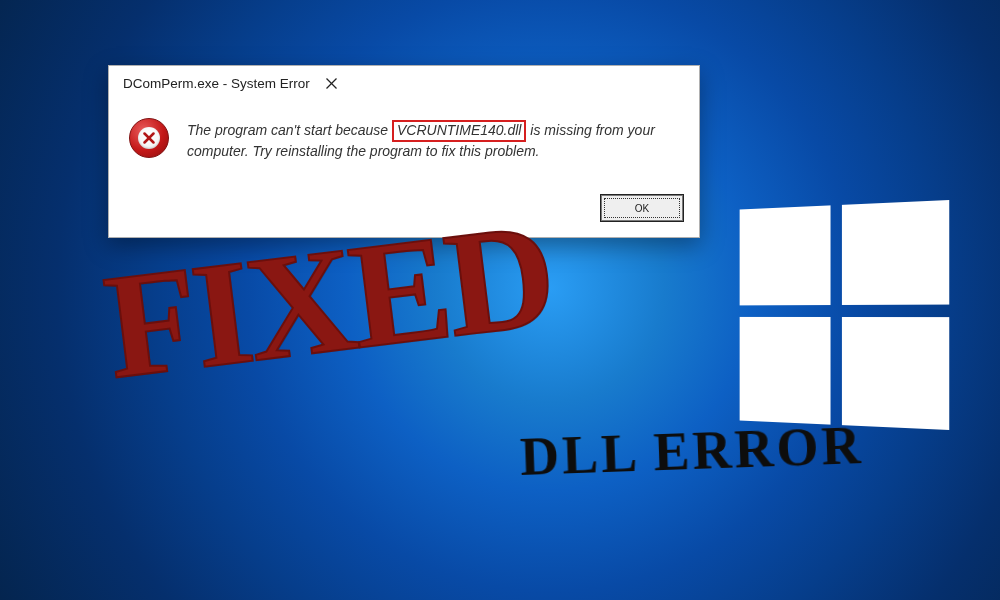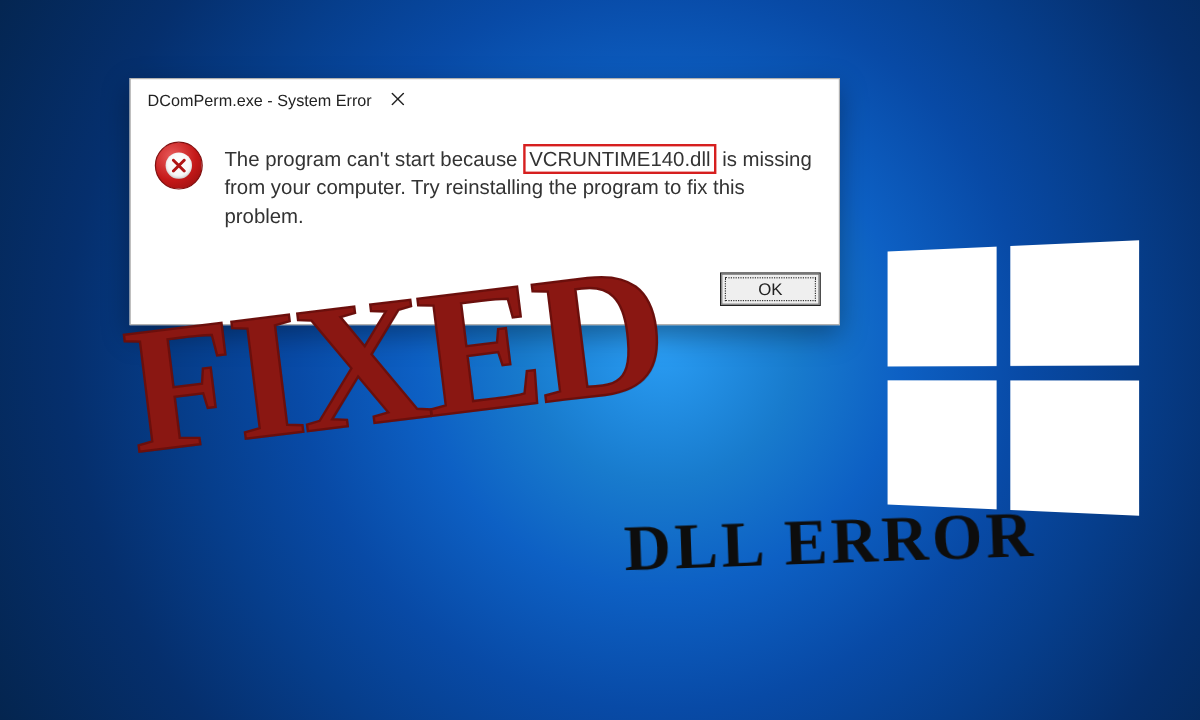--- a/index.html
+++ b/index.html
@@ -86,45 +86,46 @@
       width: 22px; height: 22px; border-radius: 50%;
       background: radial-gradient(circle at 50% 35%, #fff 0%, #f5f5f5 70%);
       display: flex; align-items: center; justify-content: center;
       font-weight: bold;
       box-shadow: inset 0 -1px 2px rgba(0,0,0,0.2);
     }
     .err-icon .inner svg { width: 12px; height: 12px; }
     .err-icon .inner svg line { stroke: #b01515; stroke-width: 2.5; stroke-linecap: round; }
 
     .msg {
-      font-size: 17px;
+      font-size: 14px;
       color: #333;
       line-height: 1.42;
       padding-top: 2px;
+      font-style: italic;
     }
     .highlight-box {
       border: 2.5px solid #d61f1f;
       padding: 0 3px;
       display: inline-block;
       line-height: 1.25;
     }
 
     .btn-row {
       display: flex;
       justify-content: flex-end;
       padding: 12px 16px 16px 16px;
     }
     .ok-btn {
       min-width: 82px;
       height: 26px;
       border: 1px solid #7a7a7a;
       outline: 1px dotted #333;
       outline-offset: -4px;
       background: #efefef;
-      font-size: 14px;
+      font-size: 10px;
       color: #222;
       display: flex;
       align-items: center;
       justify-content: center;
       cursor: pointer;
       box-shadow: 0 0 0 1px #222;
     }
 
     .stamp-fixed {
       position: absolute;

